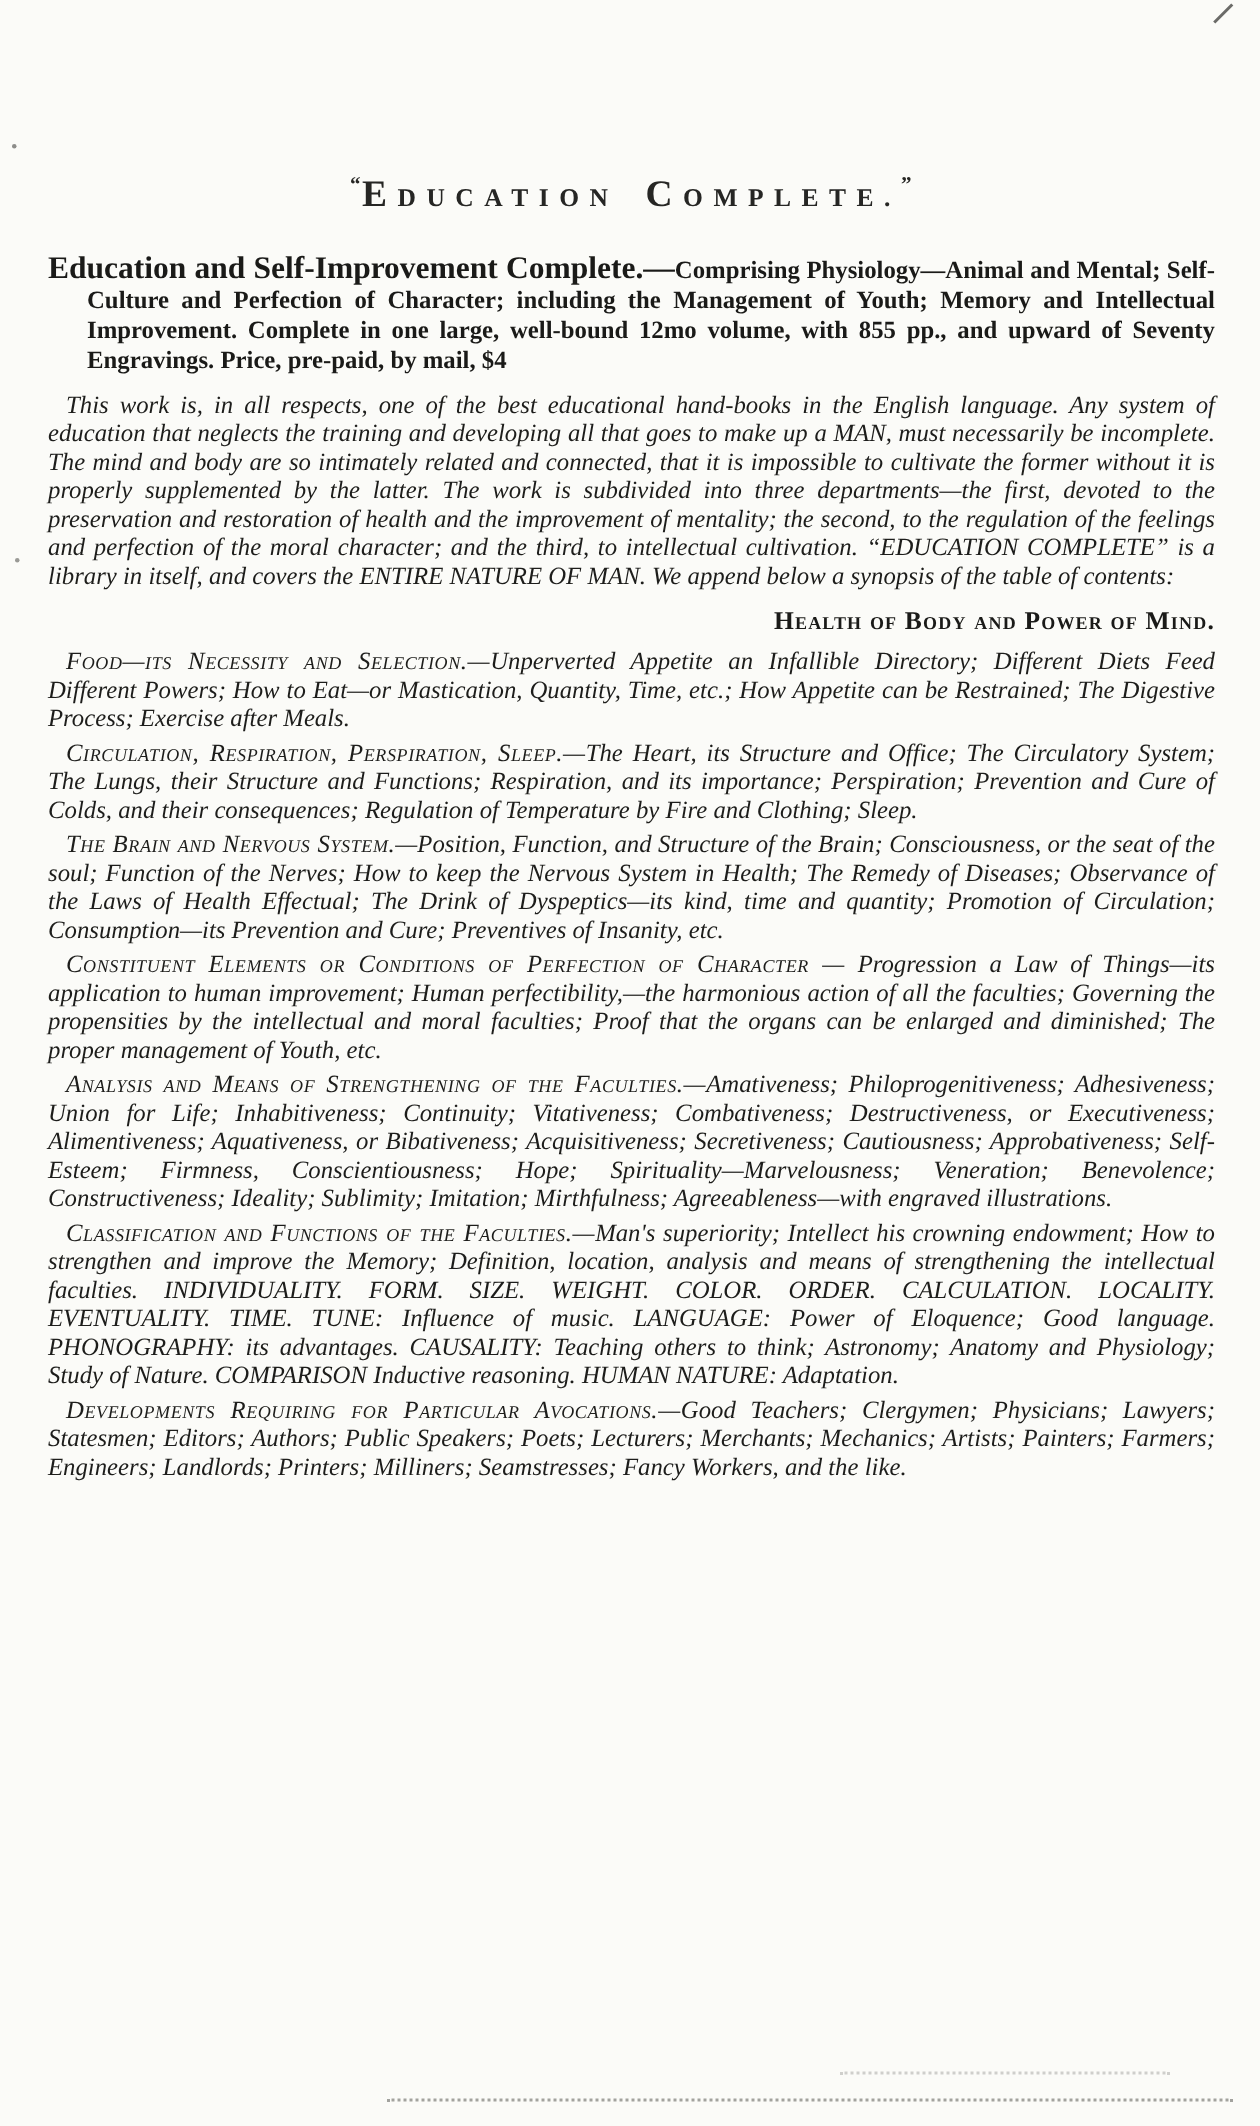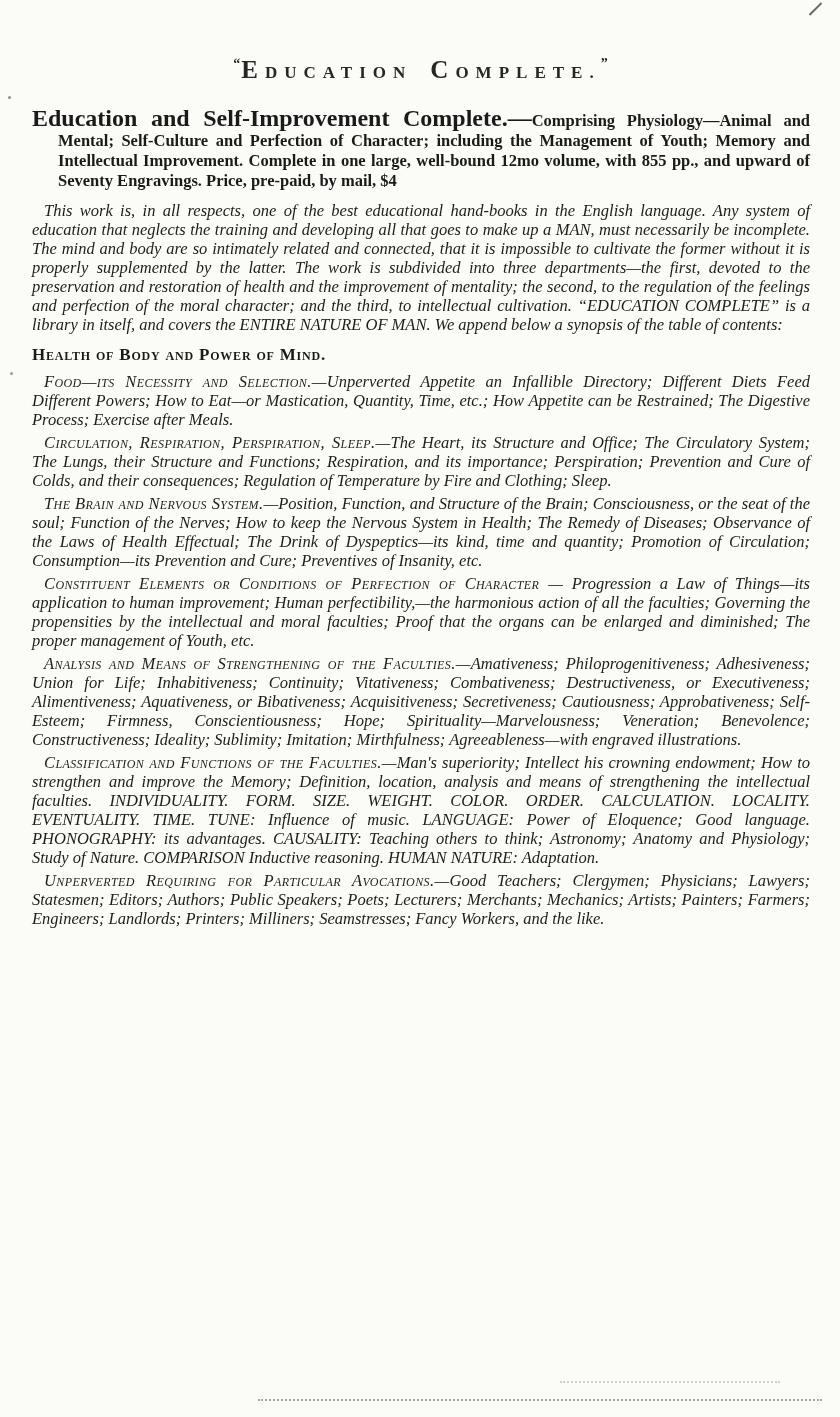--- a/index.html
+++ b/index.html
@@ -5,21 +5,21 @@
   * { margin: 0; padding: 0; box-sizing: border-box; }
   html, body { background: #fbfbf8; }
   body {
     width: 840px;
     height: 1417px;
     position: relative;
     overflow: hidden;
     font-family: "Liberation Serif", "DejaVu Serif", serif;
     color: #1d1d1b;
   }
-  .page { padding: 56px 30px 0 32px; }
+  .page { padding: 116px 30px 0 32px; }
 
   
   .masthead {
     text-align: center;
     font-weight: 700;
     letter-spacing: 7px;
     color: #262624;
     margin-bottom: 24px;
     white-space: nowrap;
   }
@@ -32,39 +32,39 @@
   .notice {
     font-weight: 700;
     font-size: 16.5px;
     line-height: 20px;
     text-align: justify;
     padding-left: 26px;
     text-indent: -26px;
     margin-bottom: 10px;
     color: #1a1a18;
   }
-  .notice-lead { font-size: 24px; }
+  .notice-lead { font-size: 21px; }
 
   
   .para {
     font-size: 16.5px;
     line-height: 19px;
     text-align: justify;
     margin-bottom: 4px;
     font-style: italic;
   }
   .indent { text-indent: 12px; }
   .lead {
     font-variant: small-caps;
     letter-spacing: 0.4px;
   }
 
   
   .sec-heading {
-    text-align: left;
+    text-align: right;
     font-weight: 700;
     font-size: 17px;
     font-variant: small-caps;
     letter-spacing: 0.8px;
     margin: 11px 0 7px;
     color: #1a1a18;
   }
   .sec-heading .line { display: block; }
 
   
@@ -123,19 +123,19 @@
   <p class="para indent"><span class="lead">The Brain and Nervous System.</span><span>—Position, Function, and Structure of the Brain; Consciousness, or the seat of the soul; Function of the Nerves; How to keep the Nervous System in Health; The Remedy of Diseases; Observance of the Laws of Health Effectual; The Drink of Dyspeptics—its kind, time and quantity; Promotion of Circulation; Consumption—its Prevention and Cure; Preventives of Insanity, etc.</span></p>
 
 
   <p class="para indent"><span class="lead">Constituent Elements or Conditions of Perfection of Character —</span><span> Progression a Law of Things—its application to human improvement; Human perfectibility,—the harmonious action of all the faculties; Governing the propensities by the intellectual and moral faculties; Proof that the organs can be enlarged and diminished; The proper management of Youth, etc.</span></p>
 
   <p class="para indent"><span class="lead">Analysis and Means of Strengthening of the Faculties.—</span><span>Amativeness; Philoprogenitiveness; Adhesiveness; Union for Life; Inhabitiveness; Continuity; Vitativeness; Combativeness; Destructiveness, or Executiveness; Alimentiveness; Aquativeness, or Bibativeness; Acquisitiveness; Secretiveness; Cautiousness; Approbativeness; Self-Esteem; Firmness, Conscientiousness; Hope; Spirituality—Marvelousness; Veneration; Benevolence; Constructiveness; Ideality; Sublimity; Imitation; Mirthfulness; Agreeableness—with engraved illustrations.</span></p>
 
 
   <p class="para indent"><span class="lead">Classification and Functions of the Faculties.—</span><span>Man's superiority; Intellect his crowning endowment; How to strengthen and improve the Memory; Definition, location, analysis and means of strengthening the intellectual faculties.  INDIVIDUALITY.  FORM.  SIZE.  WEIGHT.  COLOR.  ORDER.  CALCULATION.  LOCALITY.  EVENTUALITY.  TIME.  TUNE: Influence of music.  LANGUAGE: Power of Eloquence; Good language.  PHONOGRAPHY: its advantages.  CAUSALITY: Teaching others to think; Astronomy; Anatomy and Physiology; Study of Nature.  COMPARISON Inductive reasoning.  HUMAN NATURE: Adaptation.</span></p>
 
-  <p class="para indent"><span class="lead">Unperverted Requiring for Particular Avocations.—</span><span>Good Teachers; Clergymen; Physicians; Lawyers; Statesmen; Editors; Authors; Public Speakers; Poets; Lecturers; Merchants; Mechanics; Artists; Painters; Farmers; Engineers; Landlords; Printers; Milliners; Seamstresses; Fancy Workers, and the like.</span></p>
+  <p class="para indent"><span class="lead">Developments Requiring for Particular Avocations.—</span><span>Good Teachers; Clergymen; Physicians; Lawyers; Statesmen; Editors; Authors; Public Speakers; Poets; Lecturers; Merchants; Mechanics; Artists; Painters; Farmers; Engineers; Landlords; Printers; Milliners; Seamstresses; Fancy Workers, and the like.</span></p>
 
 
 </div>
 
 <div class="dots-2"></div>
 <div class="dots"></div>
 
 </body></html>

